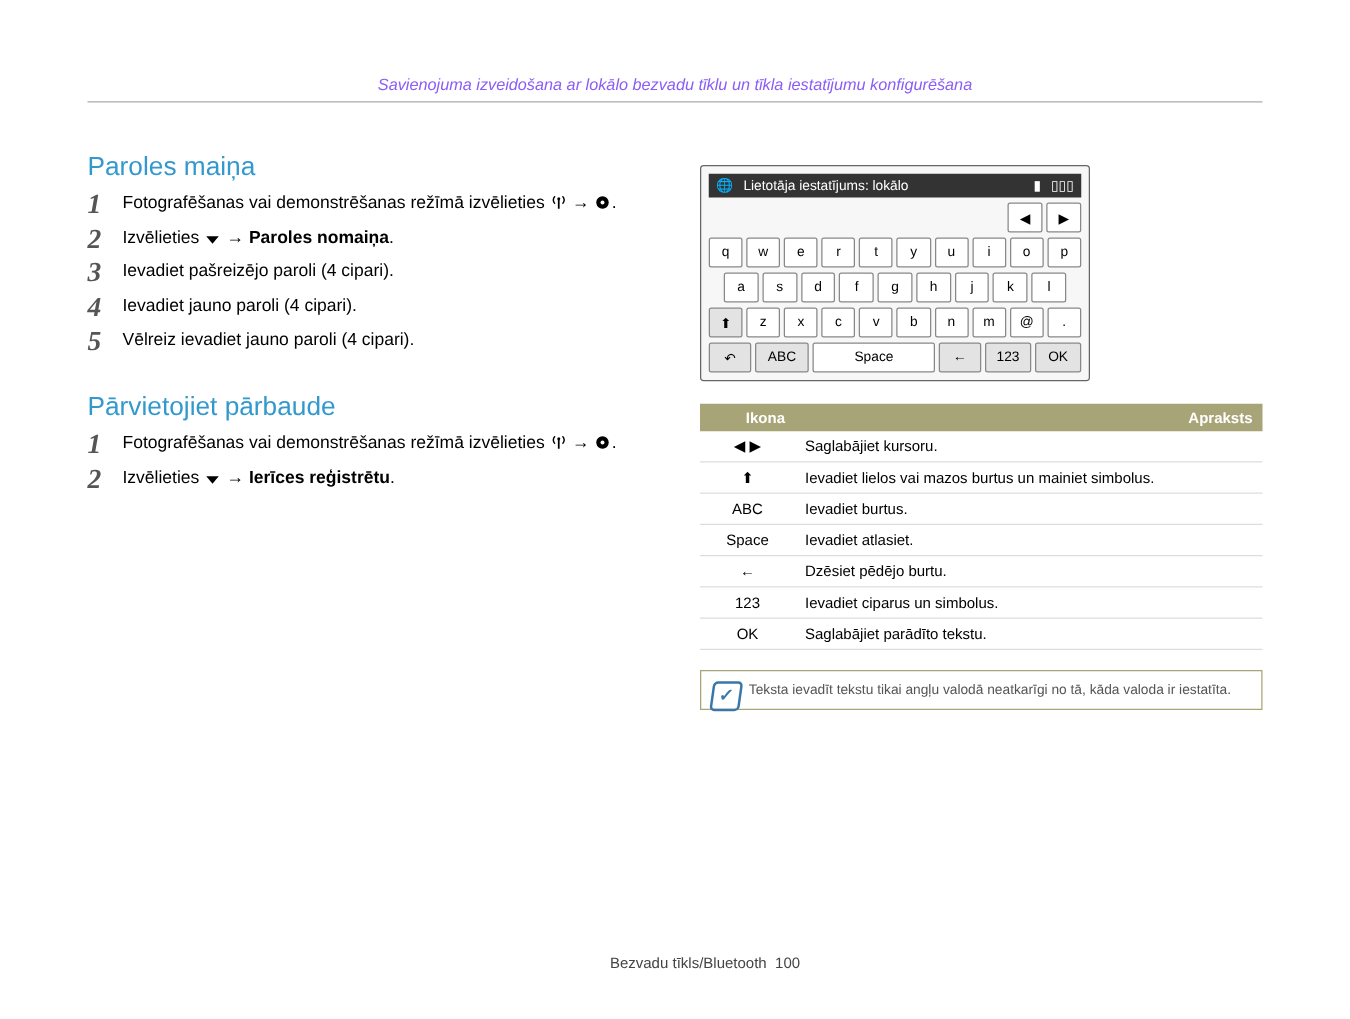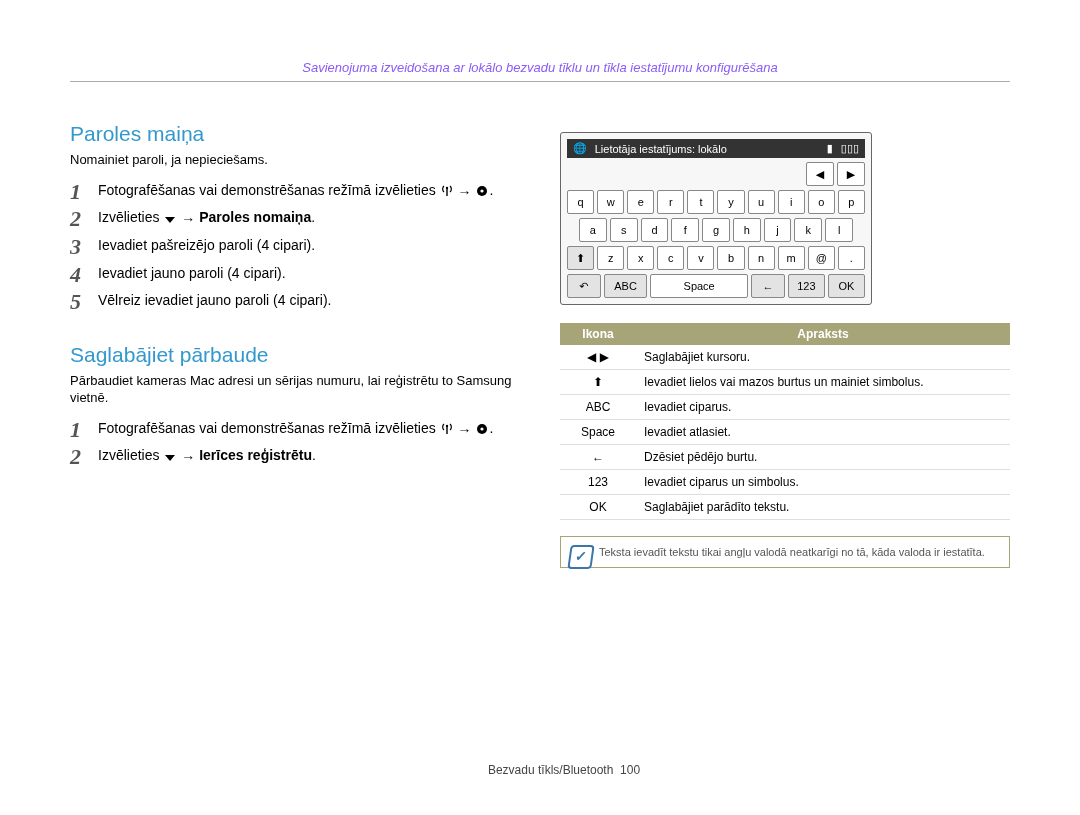--- a/index.html
+++ b/index.html
@@ -118,21 +118,21 @@
 
   table.icon-table {
     border-collapse: collapse;
     width: 100%;
     font-size: 12px;
   }
   table.icon-table th {
     background: #a7a477;
     color: #fff;
     font-weight: bold;
-    text-align: center;
+    text-align: right;
     padding: 4px 8px;
     font-size: 12px;
   }
   table.icon-table td {
     padding: 5px 8px;
     border-bottom: 1px solid #ddd;
     vertical-align: middle;
   }
   table.icon-table td.icon {
     width: 60px;
@@ -177,21 +177,20 @@
 <body>
 
 <div class="page">
   <div class="header-line">Savienojuma izveidošana ar lokālo bezvadu tīklu un tīkla iestatījumu konfigurēšana</div>
 
   <div class="columns">
 
     <div class="col">
 
       <h2 class="section">Paroles maiņa</h2>
-      <p class="body-text">Nomainiet paroli, ja nepieciešams.</p>
 
       <ol class="steps">
         <li>
           <span>Fotografēšanas vai demonstrēšanas režīmā izvēlieties</span>
           <svg class="inline-icon" width="14" height="14" viewBox="0 0 14 14">
               <circle cx="7" cy="4" r="1.2"></circle>
               <path d="M4 2 a4 4 0 0 0 0 6" fill="none" stroke="#000" stroke-width="1.2"></path>
               <path d="M10 2 a4 4 0 0 1 0 6" fill="none" stroke="#000" stroke-width="1.2"></path>
               <line x1="7" y1="5" x2="7" y2="12" stroke="#000" stroke-width="1.4"></line>
             </svg>
@@ -206,22 +205,21 @@
           <svg class="inline-icon" width="14" height="10" viewBox="0 0 14 10">
               <path d="M2 2 L7 8 L12 2" fill="#000"></path>
             </svg>
           <span class="bold"> → Paroles nomaiņa</span>.
         </li>
         <li>Ievadiet pašreizējo paroli (4 cipari).</li>
         <li>Ievadiet jauno paroli (4 cipari).</li>
         <li>Vēlreiz ievadiet jauno paroli (4 cipari).</li>
       </ol>
 
-      <h2 class="section">Saglabājiet pārbaude</h2>
-      <p class="body-text">Pārbaudiet kameras Mac adresi un sērijas numuru, lai reģistrētu to Samsung vietnē.</p>
+      <h2 class="section">Pārvietojiet pārbaude</h2>
 
       <ol class="steps">
         <li>
           <span>Fotografēšanas vai demonstrēšanas režīmā izvēlieties</span>
           <svg class="inline-icon" width="14" height="14" viewBox="0 0 14 14">
               <circle cx="7" cy="4" r="1.2"></circle>
               <path d="M4 2 a4 4 0 0 0 0 6" fill="none" stroke="#000" stroke-width="1.2"></path>
               <path d="M10 2 a4 4 0 0 1 0 6" fill="none" stroke="#000" stroke-width="1.2"></path>
               <line x1="7" y1="5" x2="7" y2="12" stroke="#000" stroke-width="1.4"></line>
             </svg>
@@ -308,21 +306,21 @@
         <tr>
               <td class="icon">◀ ▶</td>
               <td>Saglabājiet kursoru.</td>
             </tr>
         <tr>
               <td class="icon">⬆</td>
               <td>Ievadiet lielos vai mazos burtus un mainiet simbolus.</td>
             </tr>
         <tr>
               <td class="icon">ABC</td>
-              <td>Ievadiet ciparus.</td>
+              <td>Ievadiet burtus.</td>
             </tr>
         <tr>
               <td class="icon">Space</td>
               <td>Ievadiet atlasiet.</td>
             </tr>
         <tr>
               <td class="icon">←</td>
               <td>Dzēsiet pēdējo burtu.</td>
             </tr>
         <tr>

